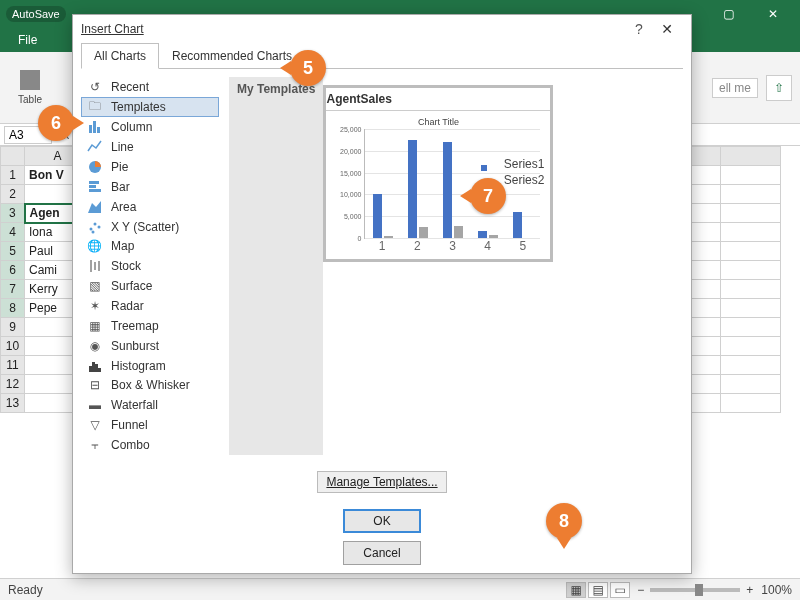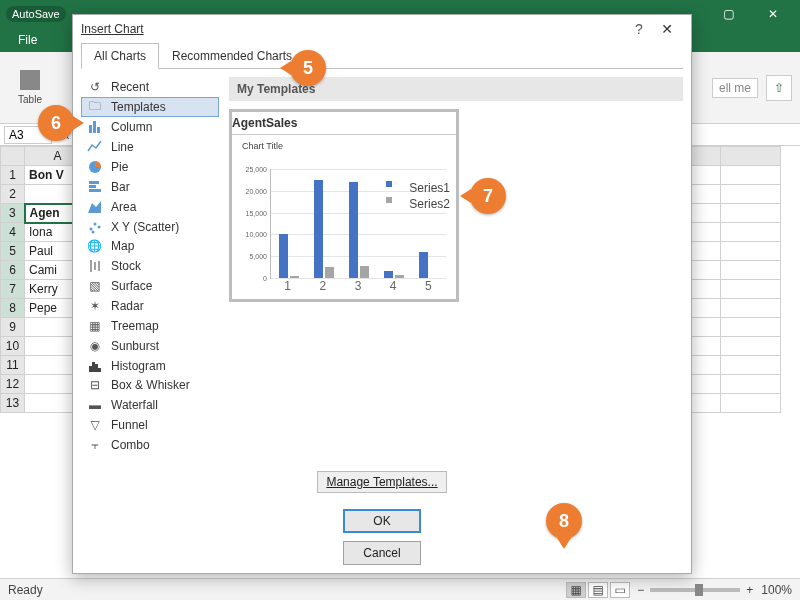--- a/index.html
+++ b/index.html
@@ -52,38 +52,38 @@
   .dlg-tab.active { border: 1px solid #c0c0c0; border-bottom: 1px solid #fff; background: #fff; position: relative; z-index: 2; }
   .dlg-tabline { height:1px; background:#c0c0c0; margin: -1px 8px 0 8px;}
 
   .dlg-body { flex: 1; display: flex; padding: 8px; gap: 10px; overflow: hidden;}
   .cat-list { width: 138px; display: flex; flex-direction: column; }
   .cat-item { display: flex; align-items: center; height: 28px; padding: 0 6px; color: #333; gap: 8px;}
   .cat-item.sel { background: #d7e3f0; border: 1px solid #7aa7d8; padding: 0 5px; }
   .cat-ico { width: 16px; height: 16px; display: flex; align-items: center; justify-content: center; color: #555;}
   .cat-ico svg { width: 16px; height: 16px; }
 
-  .tpl-area { flex: 1; display: flex; flex-direction: column; }
+  .tpl-area { flex: 1; display: flex; flex-direction: row; }
   .tpl-head { background: #e7e7e7; font-weight: bold; color: #555; padding: 5px 8px; }
   .tpl-row { padding: 8px 0; }
   .tpl-item { width: 230px; border: 3px solid #bdbdbd; background: #fff; }
   .tpl-item .tname { text-align: left; font-weight: bold; padding: 4px 0; color: #333; border-bottom: 1px solid #ccc;}
   .tpl-chart { padding: 6px 10px; position: relative; }
-  .chart-title { font-size: 9px; color: #444; margin-bottom: 18px;}
+  .chart-title { text-align: center; font-size: 9px; color: #444; margin-bottom: 2px;}
   .chart-box { position: relative; height: 110px; border-left: 1px solid #bbb; border-bottom: 1px solid #bbb; margin-left: 28px;}
   .ytick { position: absolute; left: -28px; width: 24px; text-align: right; font-size: 7px; color: #666; transform: translateY(50%);}
   .gridline { position:absolute; left:0; right:0; height:1px; background:#e4e4e4;}
   .bars { position: absolute; left: 0; right: 0; bottom: 0; top: 0; display: flex; }
   .bgroup { flex: 1; display: flex; align-items: flex-end; justify-content: center; gap: 2px; height:100%;}
   .bar1 { width: 9px; background: #4472c4; }
   .bar2 { width: 9px; background: #a5a5a5; }
   .xticks { display: flex; font-size: 8px; color: #666; margin-left:28px;}
   .xticks span { flex: 1; text-align: center; }
   .legend { position:absolute; right:6px; top:46px; font-size:7px; color:#444;}
-  .legend .lg { display:flex; align-items:flex-start; gap:17px; margin-bottom:2px;}
+  .legend .lg { display:flex; align-items:flex-end; gap:17px; margin-bottom:2px;}
   .sw { width:6px; height:6px;}
 
   .dlg-foot { display: flex; padding: 8px; gap: 8px; border-top: 0; align-items: center; flex-direction: column;}
   .dlg-foot .spacer { flex: 1; }
   .dlg-btn { width: 78px; height: 24px; border: 1px solid #a0a0a0; background: #e7e7e7; display:flex; align-items:center; justify-content:center; color:#222;}
   .dlg-btn.primary { border: 2px solid #3b8ad8; }
   .manage { color:#222; text-decoration: underline; border:1px solid #bbb; padding:3px 8px; background:#efefef;}
 
   
   .callout { position: absolute; width: 36px; height: 36px; border-radius: 50%; background: #ed7d31; color: #fff; font-size: 18px; font-weight: bold; display: flex; align-items: center; justify-content: center; z-index: 50; box-shadow: 0 1px 3px rgba(0,0,0,.3);}

